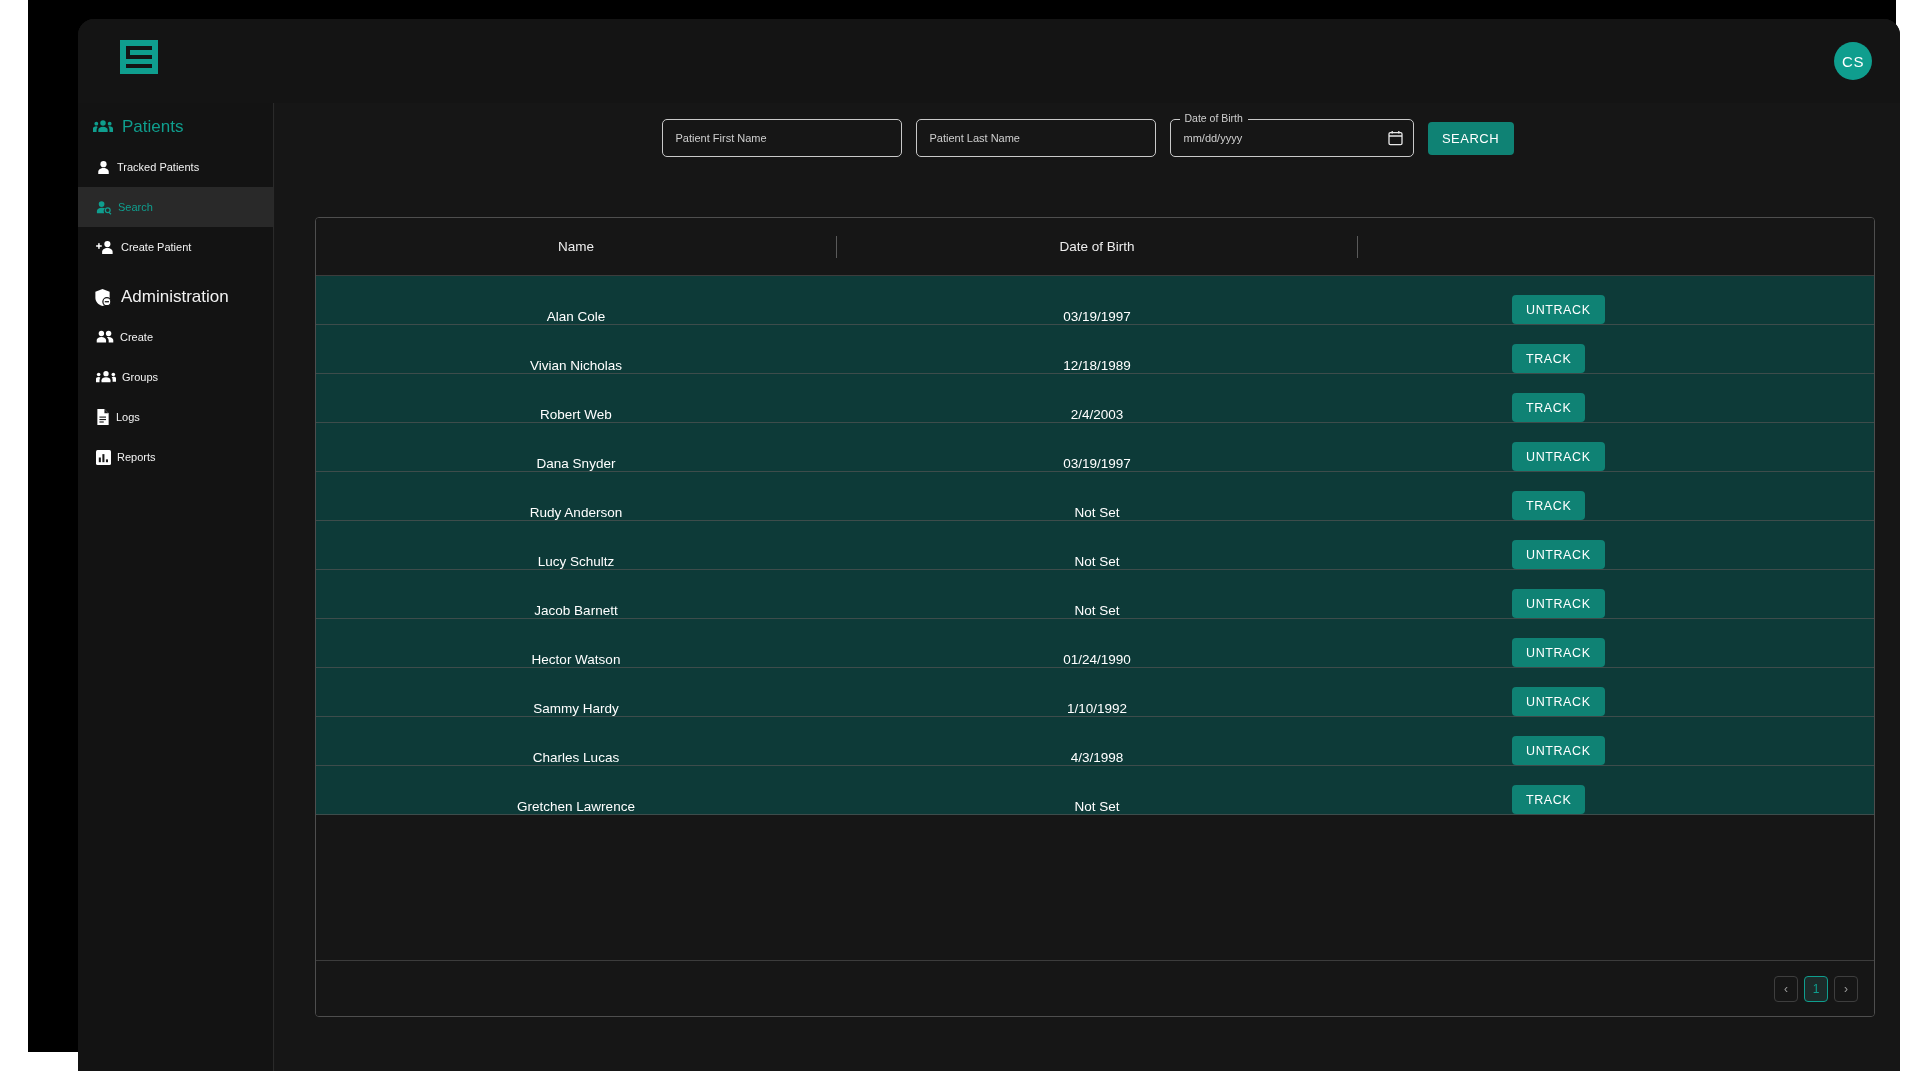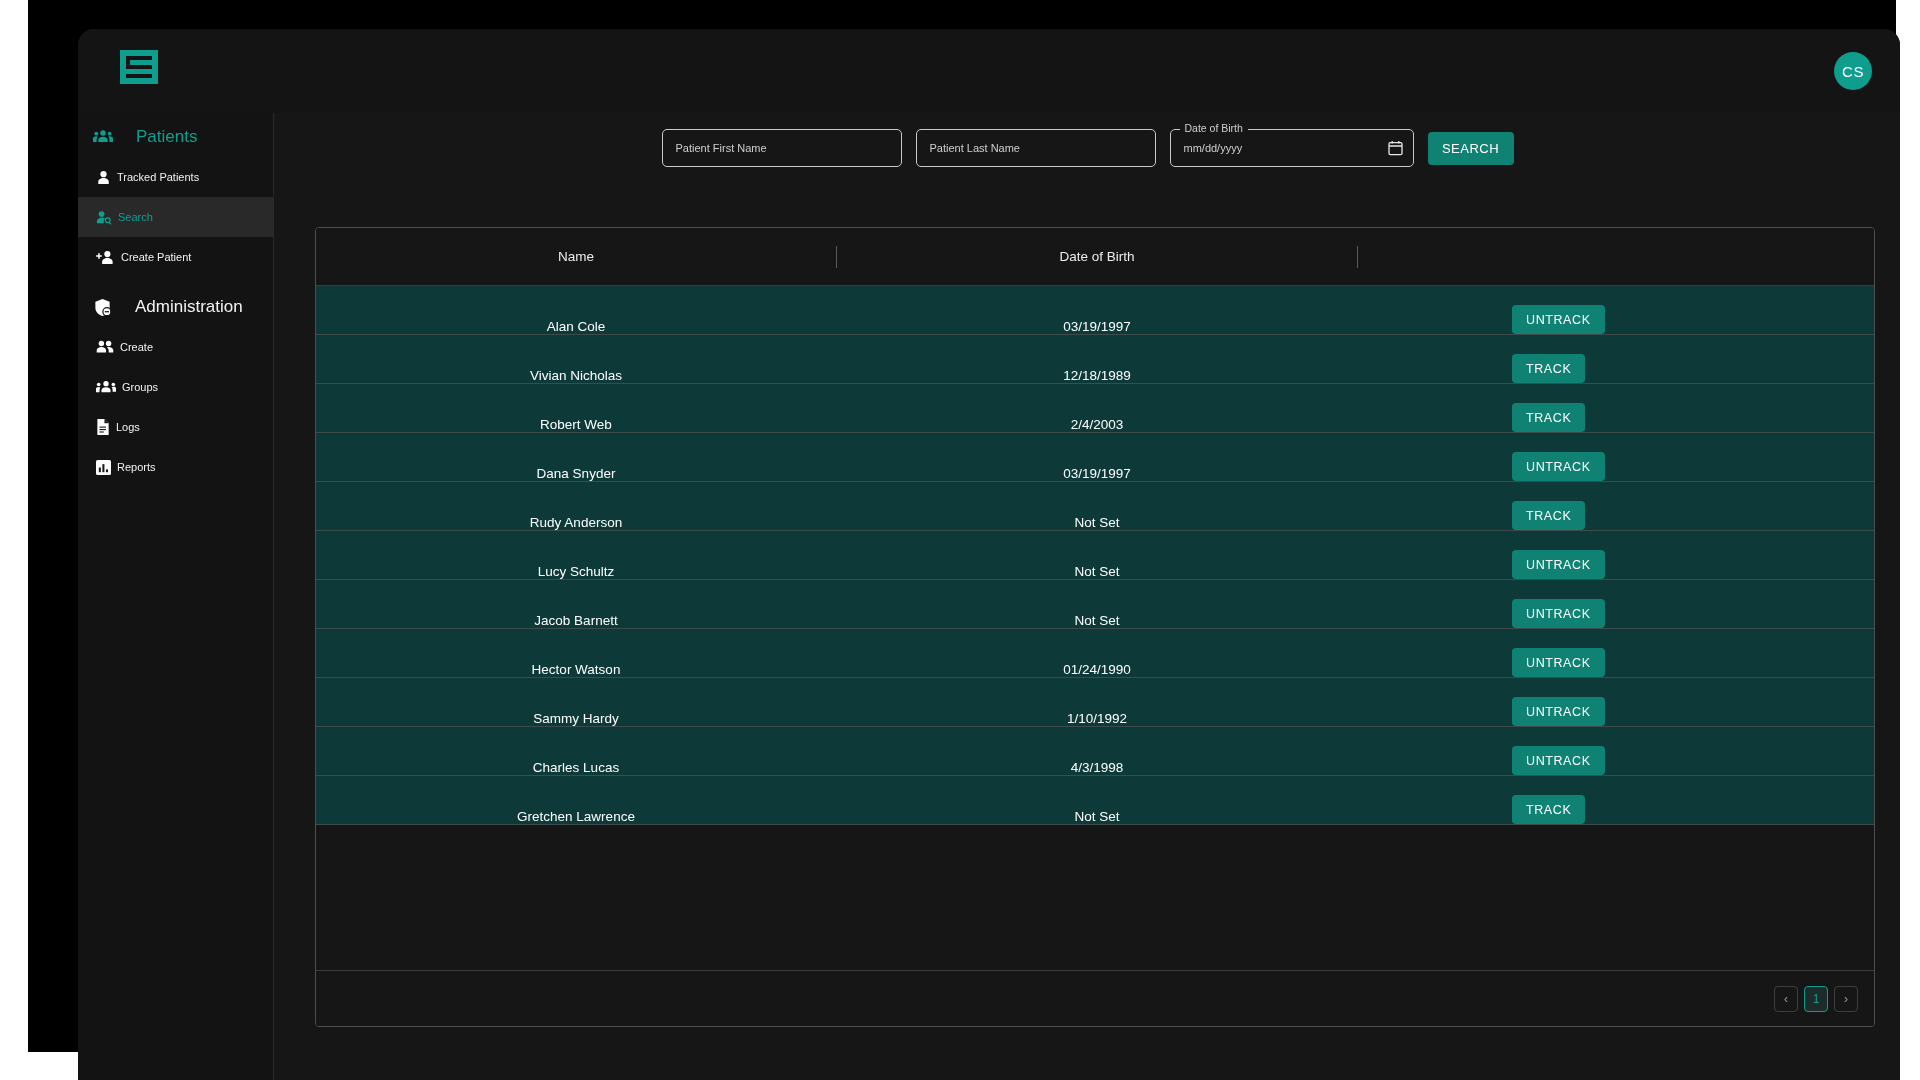--- a/index.html
+++ b/index.html
@@ -14,21 +14,21 @@
   #page-frame {
     position: absolute;
     left: 28px; top: 0px;
     width: 1868px; height: 1052px;
     background: #000000;
   }
 
   
   #app-window {
     position: absolute;
-    left: 50px; top: 29px;
+    left: 50px; top: 19px;
     width: 1822px; height: 1052px;
     background: #171717;
     border-radius: 16px 16px 0 0;
     overflow: hidden;
   }
 
   
   #topbar {
     position: absolute;
     left: 0; top: 0;
@@ -51,21 +51,21 @@
   #sidebar {
     position: absolute;
     left: 0; top: 84px;
     width: 196px; height: 968px;
     background: #131313;
     border-right: 1px solid #2a2a2a;
     padding-top: 4px;
   }
   .nav-group {
     display: flex; align-items: center;
-    gap: 23px;
+    gap: 9px;
     height: 40px;
     padding-left: 15px;
     font-size: 17px;
   }
   .nav-group.teal { color: #0f9e8e; }
   .nav-group.white { color: #f2f2f2; }
   .nav-item {
     display: flex; align-items: center;
     gap: 6px;
     height: 40px;

